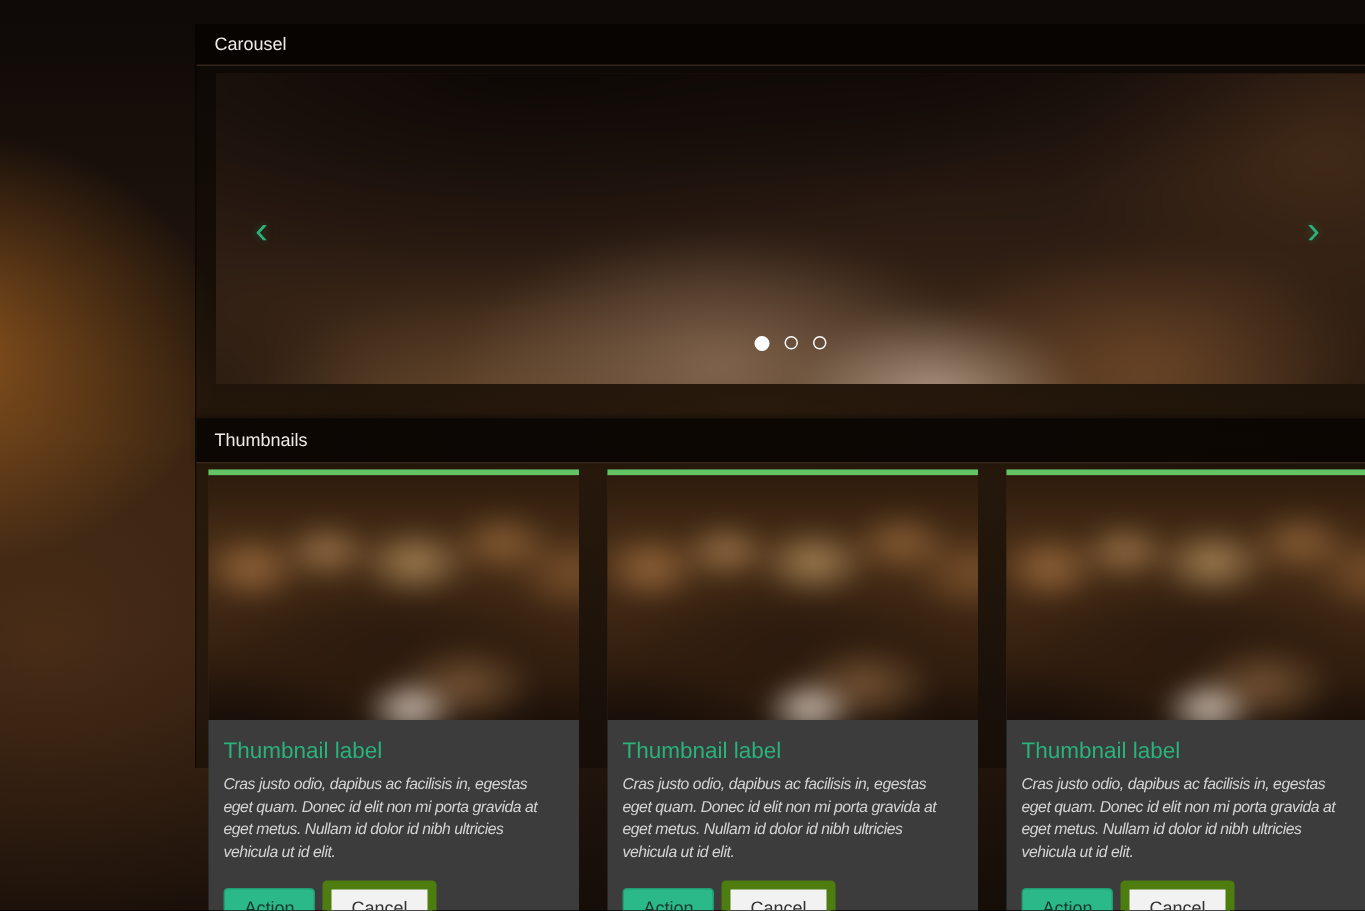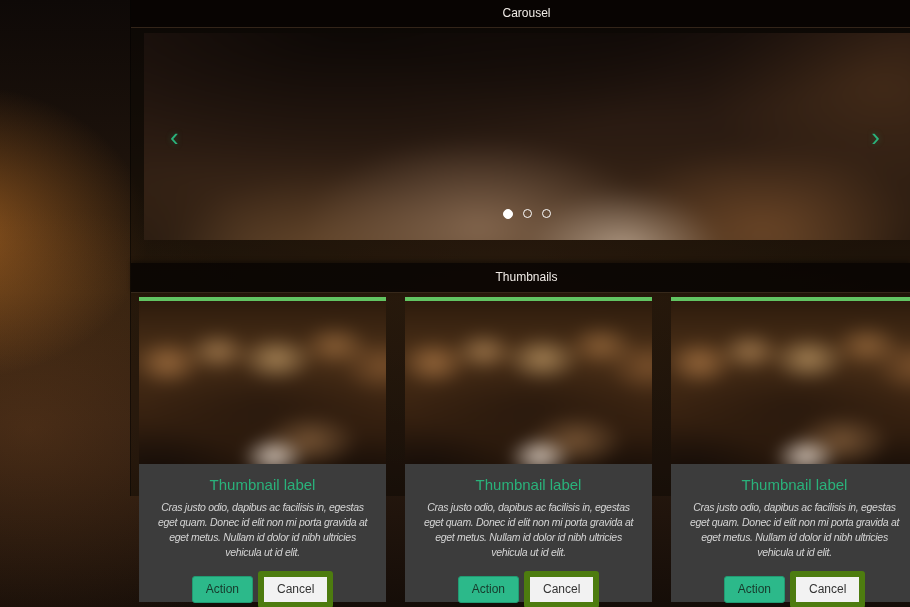--- a/index.html
+++ b/index.html
@@ -8,24 +8,23 @@
     position:relative;width:910px;height:607px;overflow:hidden;
     font-family:"Liberation Sans",sans-serif;
     background:
       radial-gradient(ellipse 270px 210px at -40px 232px, rgba(216,128,42,0.55), rgba(216,128,42,0) 70%),
       radial-gradient(ellipse 420px 320px at 30px 430px, rgba(150,90,40,0.28), rgba(150,90,40,0) 70%),
       radial-gradient(ellipse 520px 280px at 55% 45%, rgba(120,75,40,0.22), rgba(120,75,40,0) 72%),
       linear-gradient(to bottom, #0e0907 0%, #1c120b 25%, #32200f 48%, #2b1b10 70%, #150d08 100%);
   }
   
   .content{
-    position:absolute;left:130px;top:0;width:780px;height:496px;
+    position:absolute;left:130px;top:16px;width:780px;height:496px;
     background:rgba(10,6,3,0.42);
     border-left:1px solid rgba(0,0,0,0.45);
-    text-align:center;
   }
   .section-header{
     position:absolute;left:0;width:100%;
     background:rgba(7,4,2,0.82);
     border-bottom:1px solid rgba(165,125,85,0.28);
     color:#f0ebe6;font-size:12px;padding-left:12px;
   }
   .hdr-carousel{top:0;height:28px;line-height:27px;}
   .hdr-thumbs{top:263px;height:30px;line-height:29px;box-shadow:0 -2px 4px rgba(0,0,0,0.35);}
   

